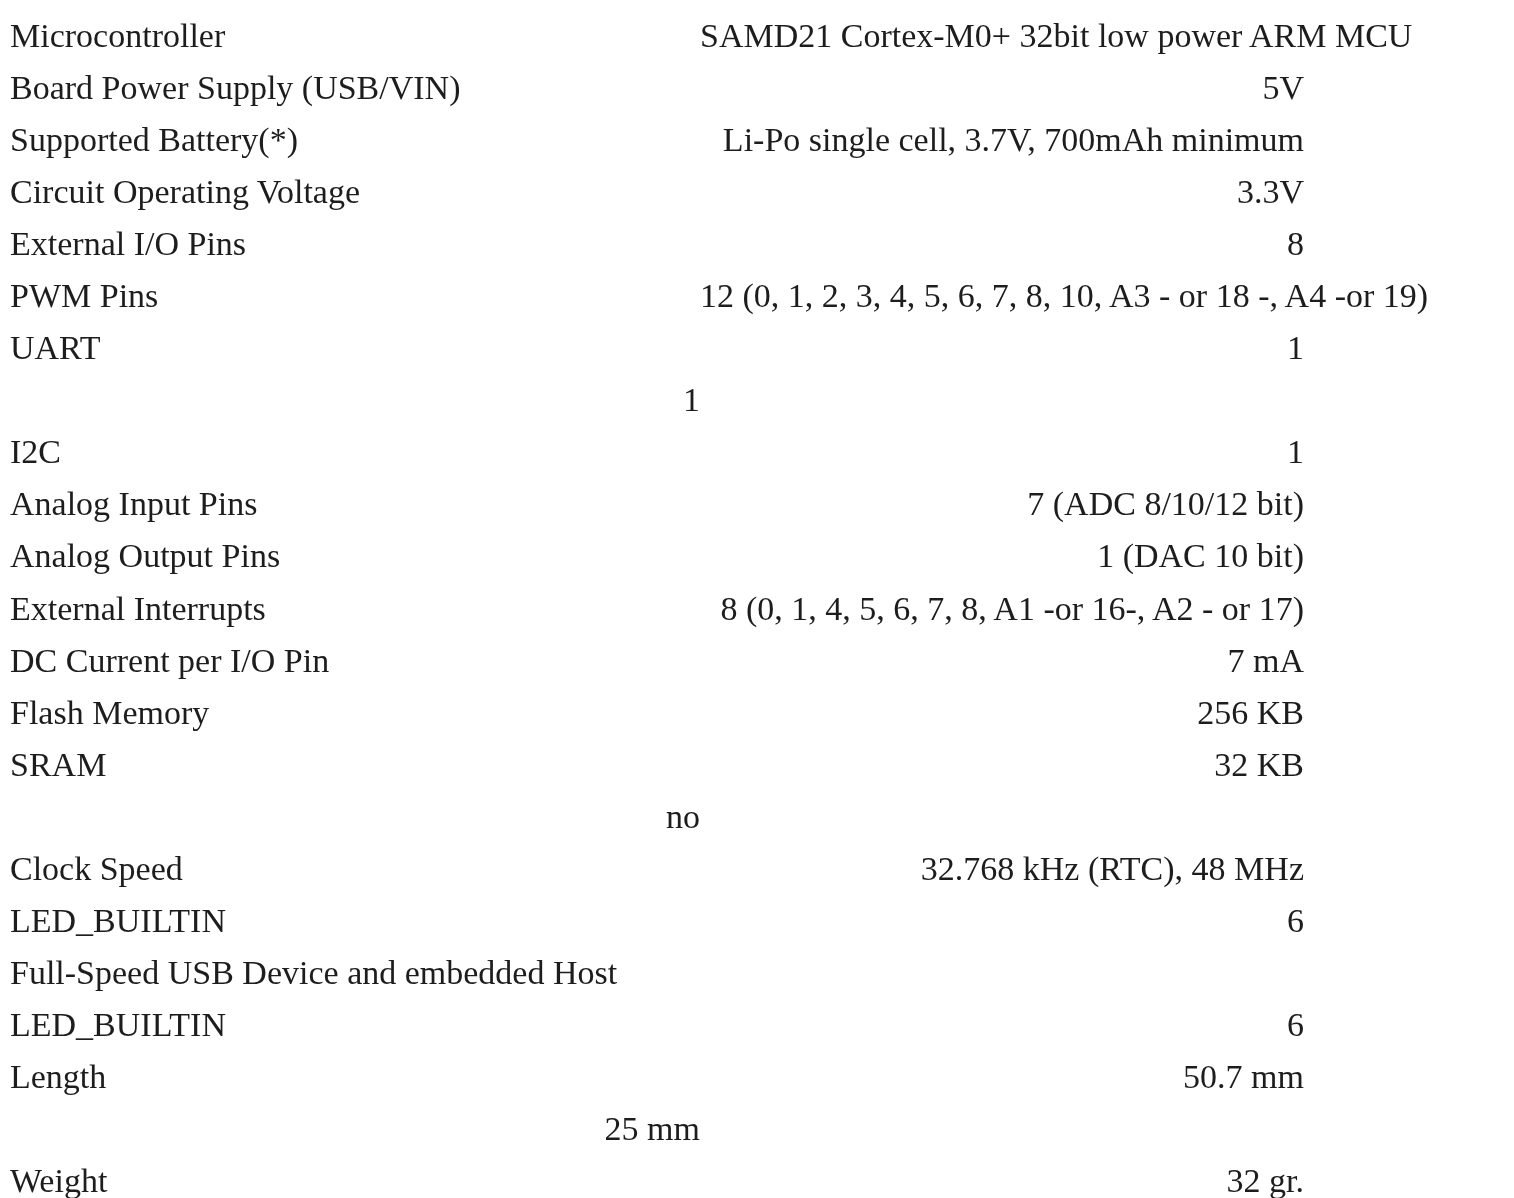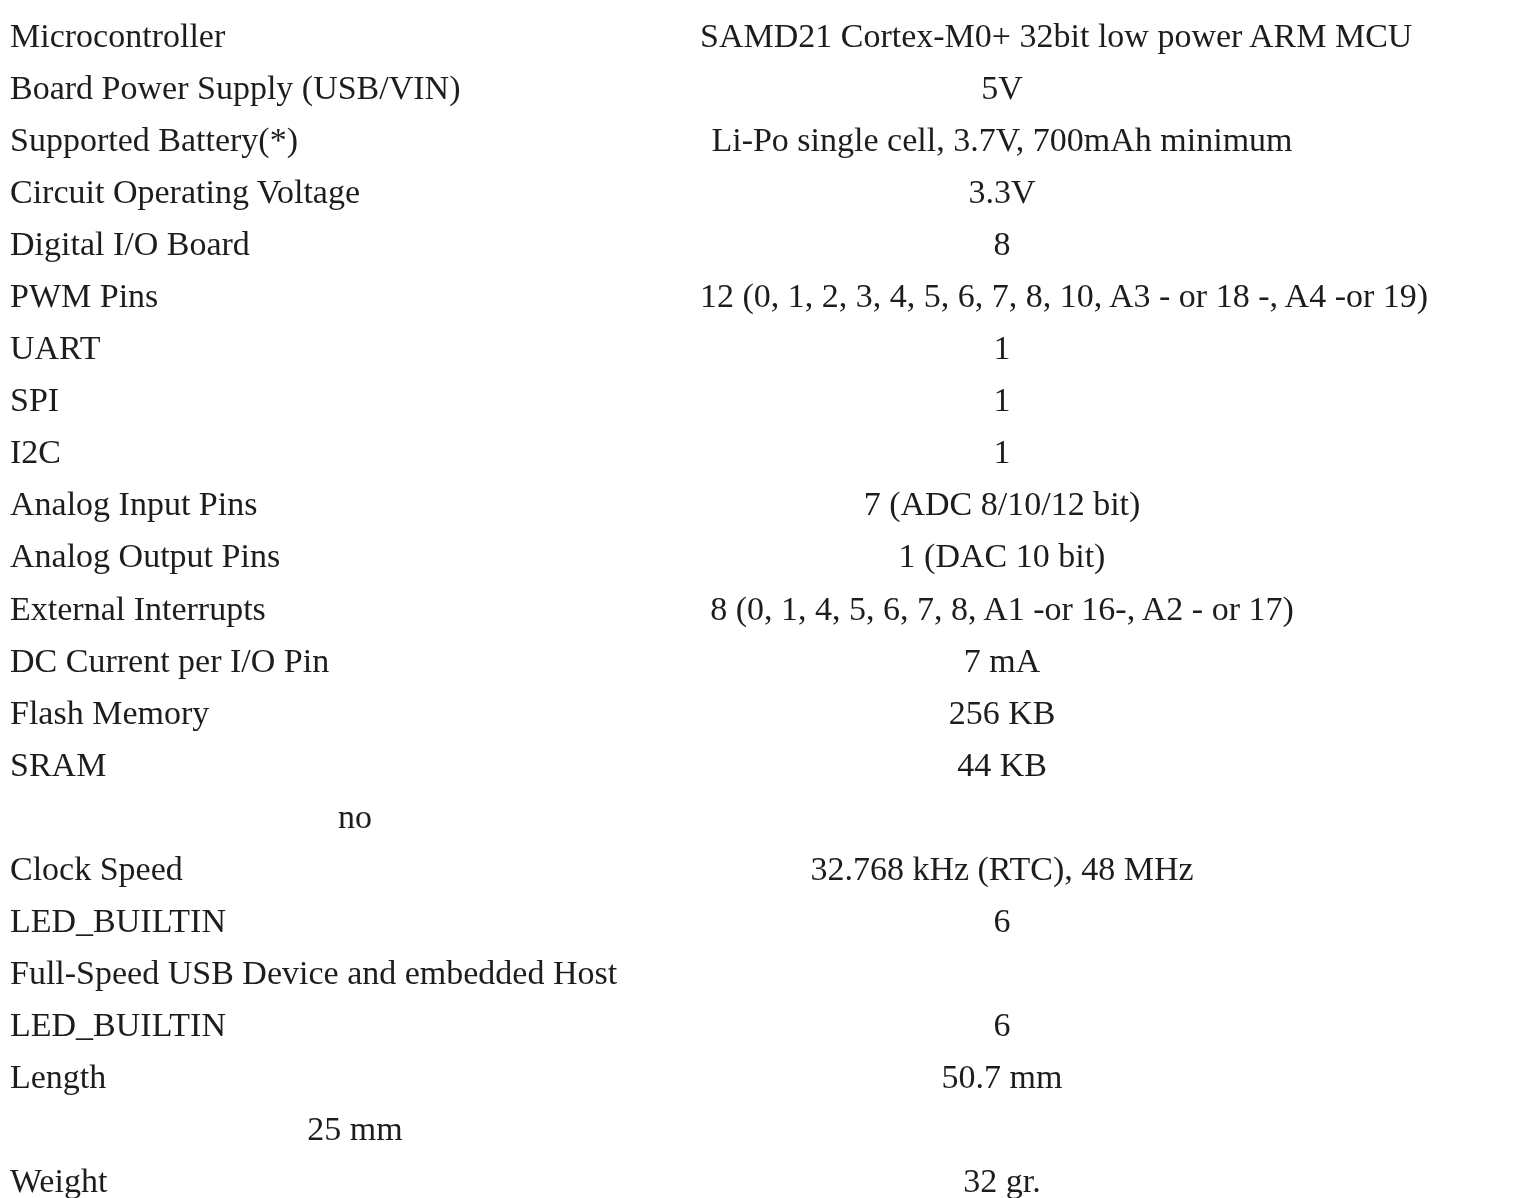--- a/index.html
+++ b/index.html
@@ -23,21 +23,21 @@
   .spec-row {
     display: grid;
     grid-template-columns: 690px 1fr;
     line-height: 52.05px;
     white-space: nowrap;
   }
   .spec-label {
     text-align: left;
   }
   .spec-value {
-    text-align: center;
+    text-align: right;
   }
 </style>
 </head>
 <body>
 
 <div class="spec-table">
   <div class="spec-row">
     <div class="spec-label">Microcontroller</div>
     <div class="spec-value">SAMD21 Cortex-M0+ 32bit low power ARM MCU</div>
   </div>
@@ -51,36 +51,35 @@
     <div class="spec-label">Supported Battery(*)</div>
     <div class="spec-value">Li-Po single cell, 3.7V, 700mAh minimum</div>
   </div>
 
   <div class="spec-row">
     <div class="spec-label">Circuit Operating Voltage</div>
     <div class="spec-value">3.3V</div>
   </div>
 
   <div class="spec-row">
-    <div class="spec-label">Digital I/O Board</div>
+    <div class="spec-label">External I/O Pins</div>
     <div class="spec-value">8</div>
   </div>
 
   <div class="spec-row">
     <div class="spec-label">PWM Pins</div>
     <div class="spec-value">12 (0, 1, 2, 3, 4, 5, 6, 7, 8, 10, A3 - or 18 -, A4 -or 19)</div>
   </div>
 
   <div class="spec-row">
     <div class="spec-label">UART</div>
     <div class="spec-value">1</div>
   </div>
 
   <div class="spec-row">
-    <div class="spec-label">SPI</div>
     <div class="spec-value">1</div>
   </div>
 
   <div class="spec-row">
     <div class="spec-label">I2C</div>
     <div class="spec-value">1</div>
   </div>
 
   <div class="spec-row">
     <div class="spec-label">Analog Input Pins</div>
@@ -102,21 +101,21 @@
     <div class="spec-value">7 mA</div>
   </div>
 
   <div class="spec-row">
     <div class="spec-label">Flash Memory</div>
     <div class="spec-value">256 KB</div>
   </div>
 
   <div class="spec-row">
     <div class="spec-label">SRAM</div>
-    <div class="spec-value">44 KB</div>
+    <div class="spec-value">32 KB</div>
   </div>
 
   <div class="spec-row">
     <div class="spec-value">no</div>
   </div>
 
   <div class="spec-row">
     <div class="spec-label">Clock Speed</div>
     <div class="spec-value">32.768 kHz (RTC), 48 MHz</div>
   </div>

